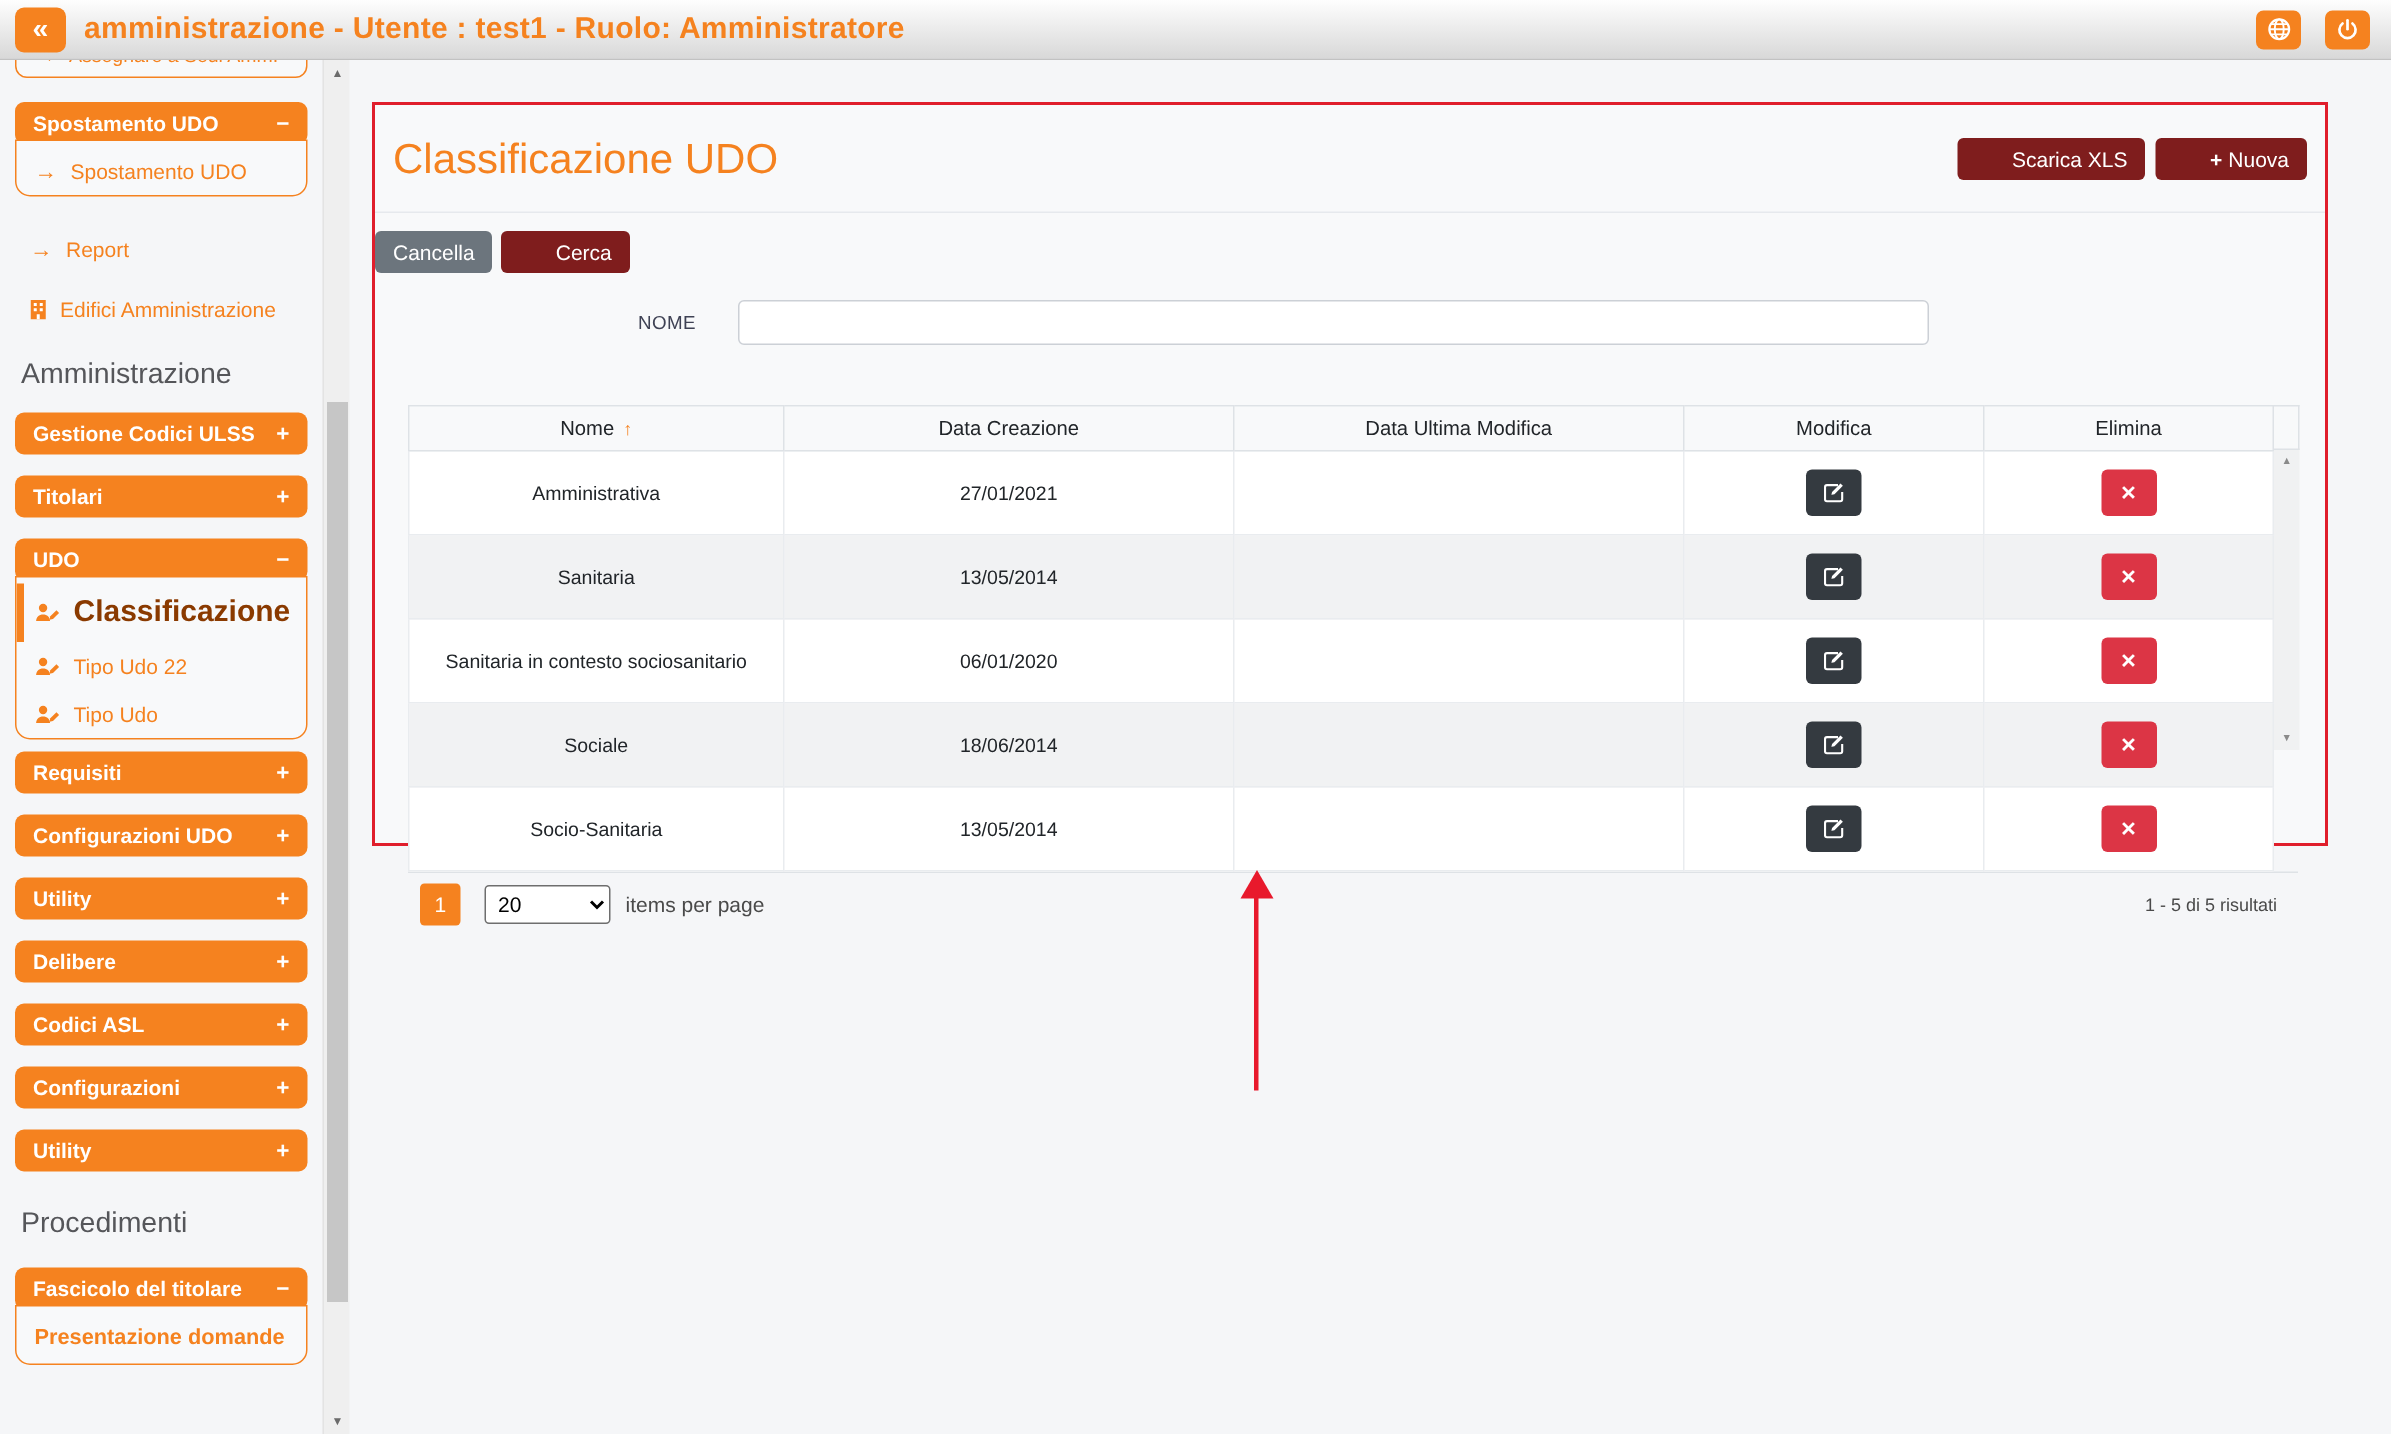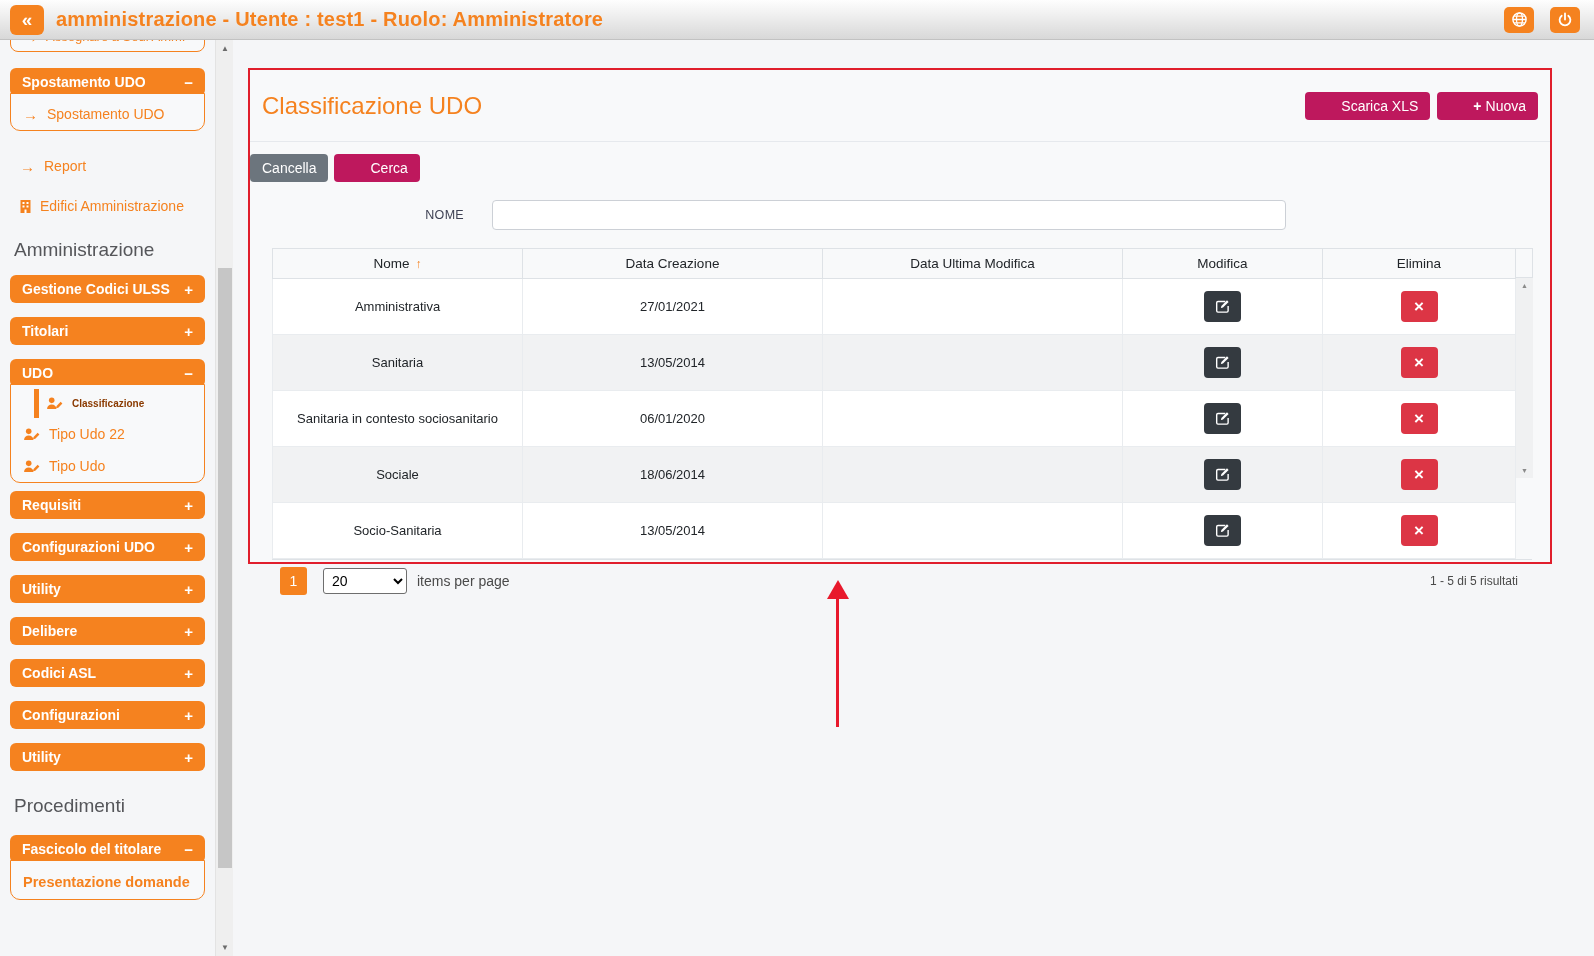--- a/index.html
+++ b/index.html
@@ -50,58 +50,58 @@
   .acc-glyph { font-weight:bold; font-size:15px; line-height:1; }
   .acc-box {
     margin:-3px 10px 0 10px; border:1px solid #F5821F; border-radius:0 0 10px 10px;
     background:#f8f9fa; padding-top:4px; position:relative; overflow:hidden;
   }
   .sub-item {
     display:flex; align-items:center; gap:9px; padding:8px 12px; color:#F5821F;
     font-size:14px; cursor:pointer; position:relative;
   }
   .sub-item.bold-sub { font-weight:bold; font-size:14.5px; padding:9px 12px; }
-  .sub-item.active { color:#8a3a00; font-weight:bold; font-size:10px;margin-left:23px; }
+  .sub-item.active { color:#8a3a00; font-weight:bold; font-size:20px; }
   .sub-item.active::before {
     content:""; position:absolute; left:0; top:0; bottom:0; width:5px; background:#F5821F;
   }
   .side-link {
     display:flex; align-items:center; gap:9px; padding:0 0 0 20px; color:#F5821F;
     font-size:14px; height:22px; cursor:pointer;
   }
   .arrow-glyph { color:#F5821F; font-weight:bold; font-size:15px; line-height:1; }
   .section-h { color:#55565a; font-size:19px; padding-left:14px; }
   .icon-svg { display:inline-flex; align-items:center; }
 
   
   .panel {
     position:absolute; left:15px; top:28px; width:1304px; height:496px;
     border:2px solid #E01E2C; background:#f8f9fa;
   }
   .panel-head {
     height:72px; display:flex; align-items:center; padding:0 12px;
     border-bottom:1px solid #e6e9ed;
   }
-  .panel-title { color:#F5821F; font-size:24px; font-weight:normal; }
+  .panel-title { color:#F5821F; font-size:28px; font-weight:normal; }
   .head-actions { margin-left:auto; display:flex; gap:7px; }
   .btn { border:none; border-radius:4px; color:#fff; font-size:14px; padding:6px 12px; cursor:pointer; font-family:inherit; }
-  .btn-orange { background:#be185d;padding-left:36px; }
+  .btn-orange { background:#7f1d1d;padding-left:36px; }
   .btn-gray { background:#6c757d; }
   .plus-glyph { font-weight:bold; margin-right:4px; }
   .search-actions { display:flex; gap:6px; margin-top:12px; padding-right:10px; }
   .form-row { display:flex; align-items:center; margin-top:18px; }
   .form-row label {
     width:242px; text-align:right; padding-right:28px; color:#3f4254; font-size:12.5px; letter-spacing:0.3px;
   }
   .form-row input {
     width:794px; height:30px; border:1px solid #ccd0d6; border-radius:4px; background:#fff;
     padding:0 8px; font-size:14px; font-family:inherit; outline:none;
   }
   
-  .grid { margin:18px 22px 0 22px; }
+  .grid { margin:40px 22px 0 22px; }
   .grid-flex { display:flex; }
   table { border-collapse:collapse; table-layout:fixed; width:1243px; background:#fff; }
   th {
     height:30px; background:#f8f9fa; border:1px solid #dee2e6; font-weight:normal;
     font-size:13.5px; color:#212529; text-align:center;
   }
   td {
     height:56px; border:1px solid #e9ecef; font-size:13px; color:#212529; text-align:center;
   }
   tr:nth-child(even) td { background:#f1f2f3; }

